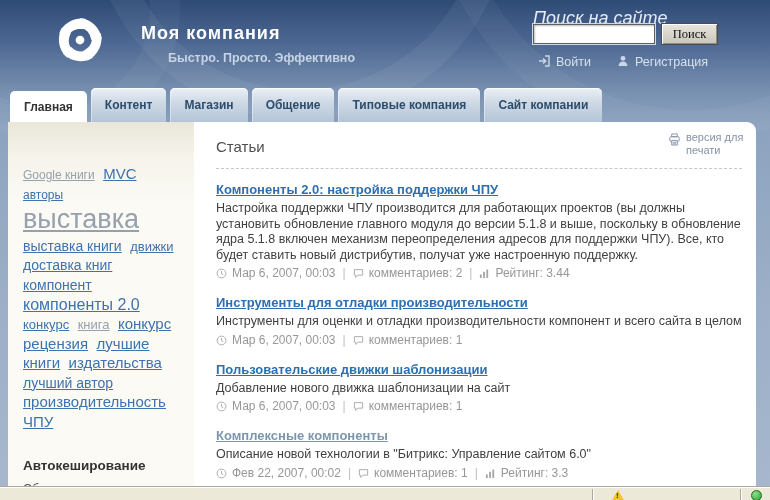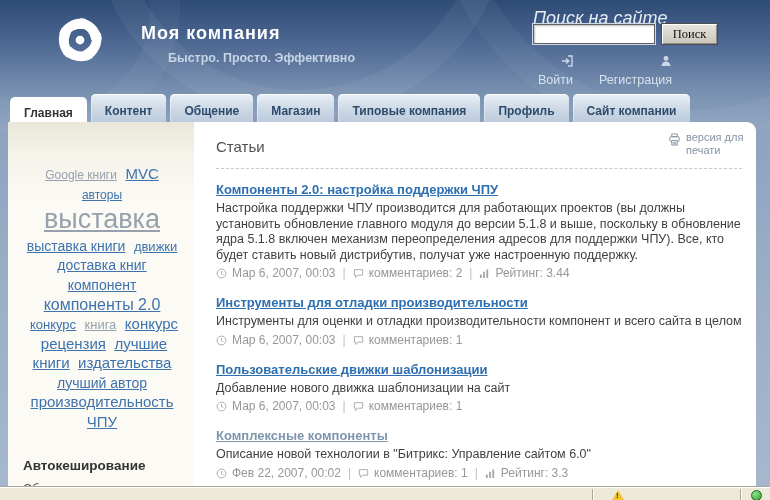--- a/index.html
+++ b/index.html
@@ -19,35 +19,35 @@
   .site-title { position:absolute; left:115px; top:23px; font-size:18px; font-weight:bold; color:#ffffff; letter-spacing:1px;margin-left:26px; }
   .tagline { position:absolute; left:140px; top:51px; font-size:12.5px; font-weight:bold; color:#c6d4e6;margin-left:28px; }
 
   .search-label { position:absolute; left:533px; top:8px; font-size:18px; color:#e4ecf5;font-style:italic; }
   .search-input { position:absolute; left:533px; top:24px; width:122px; height:20px; border:1px solid #5f5f5f;
     box-shadow:inset 1px 1px 2px rgba(0,0,0,0.25), 0 0 0 1px #cfd9e6; background:#fff; font-size:12px; padding:0 3px; }
   .search-button { position:absolute; left:661px; top:23px; width:57px; height:22px;
     background:linear-gradient(180deg,#e9e6de,#c9c5bb); border:1px solid #4c4c4c;
     box-shadow:inset 1px 1px 0 #ffffff, inset -1px -1px 0 #8f8c84; font-size:12.5px; color:#111; font-family:Liberation Serif, serif; }
   .auth { position:absolute; top:55px; left:538px; display:flex; gap:26px; font-size:12.5px; color:#d7e1ee; }
-  .auth-item { display:flex; align-items:flex-end; gap:6px;flex-direction:column; }
-
-  .tabs { position:absolute; left:10px; top:97px; height:31px; display:flex; gap:4px; align-items:flex-end; }
+  .auth-item { display:flex; align-items:flex-start; gap:6px; }
+
+  .tabs { position:absolute; left:10px; top:91px; height:31px; display:flex; gap:4px; align-items:flex-end; }
   .tab { height:34px; padding:0 14px; display:flex; align-items:center;
     background:linear-gradient(180deg,#eaf0f6 0%,#cdd8e5 45%,#b4c5d8 100%);
     border-radius:5px 5px 0 0; font-size:12px; font-weight:bold; color:#2d4c6b; white-space:nowrap;
     box-shadow:inset 0 1px 0 rgba(255,255,255,0.8), inset 1px 0 0 rgba(255,255,255,0.4); cursor:default; }
   .tab.active { height:31px; background:#ffffff; color:#333333; box-shadow:none; }
 
   .content { position:absolute; left:8px; top:122px; width:748px; height:364px;
     background:#ffffff; border-radius:0 9px 0 0; display:flex; overflow:hidden; }
 
   .sidebar { width:186px; flex:0 0 186px; background:linear-gradient(180deg,#eae6d9 0px,#f5f3ea 34px,#fbfaf5 80px,#fbfaf5 100%);
     padding:42px 10px 0 15px; overflow:hidden; }
-  .tag-cloud { width:162px; line-height:1.22;text-align:center; }
+  .tag-cloud { width:162px; line-height:1.22; }
   .tag { color:#3e73ad; text-decoration:underline; margin-right:4px; cursor:pointer; }
   .tag.muted { color:#96a1ad; }
   .side-section-title { font-size:13.5px; font-weight:bold; color:#333; margin-top:27px; }
   .autocache-text { margin-top:9px; font-size:12px; line-height:15px; color:#4e4e4e; width:160px; }
 
   .main { flex:1; padding:16px 14px 0 22px; position:relative; }
   .page-title { font-size:15px; color:#4f4f4f; }
   .print { position:absolute; top:9px; right:12px; display:flex; gap:5px; align-items:flex-start;
     color:#8593a4; font-size:11px; line-height:12.5px; cursor:pointer; }
   .print-label { width:58px; }
@@ -117,24 +117,23 @@
             <path d="M1.5 11c.4-3 2.2-4.4 4.5-4.4S10.1 8 10.5 11Z" fill="#cad7e6"></path>
           </svg>
       </span>
       <span>Регистрация</span>
     </div>
   </div>
 
   <div class="tabs">
       <div class="tab active">Главная</div>
       <div class="tab">Контент</div>
+      <div class="tab">Магазин</div>
       <div class="tab">Общение</div>
-      <div class="tab">Магазин</div>
       <div class="tab">Типовые компания</div>
-      <div class="tab">Профиль</div>
       <div class="tab">Сайт компании</div>
     </div>
 
   <div class="content">
 
     <div class="sidebar">
       <div class="tag-cloud"><span class="tag muted" style="font-size: 12px;">Google книги</span> <span class="tag" style="font-size: 15px;">MVC</span> <span class="tag" style="font-size: 12px;">авторы</span> <span class="tag muted" style="font-size: 27px;">выставка</span> <span class="tag" style="font-size: 14px;">выставка книги</span> <span class="tag" style="font-size: 13px;">движки</span> <span class="tag" style="font-size: 14px;">доставка книг</span> <span class="tag" style="font-size: 14px;">компонент</span> <span class="tag" style="font-size: 16px;">компоненты 2.0</span> <span class="tag" style="font-size: 13px;">конкурс</span> <span class="tag muted" style="font-size: 13px;">книга</span> <span class="tag" style="font-size: 15px;">конкурс рецензия</span> <span class="tag" style="font-size: 15px;">лучшие книги</span> <span class="tag" style="font-size: 15px;">издательства</span> <span class="tag" style="font-size: 14px;">лучший автор</span> <span class="tag" style="font-size: 15px;">производительность</span> <span class="tag" style="font-size: 15px;">ЧПУ</span> </div>
 
       <div class="side-section-title">Автокеширование</div>
       <div class="autocache-text">

